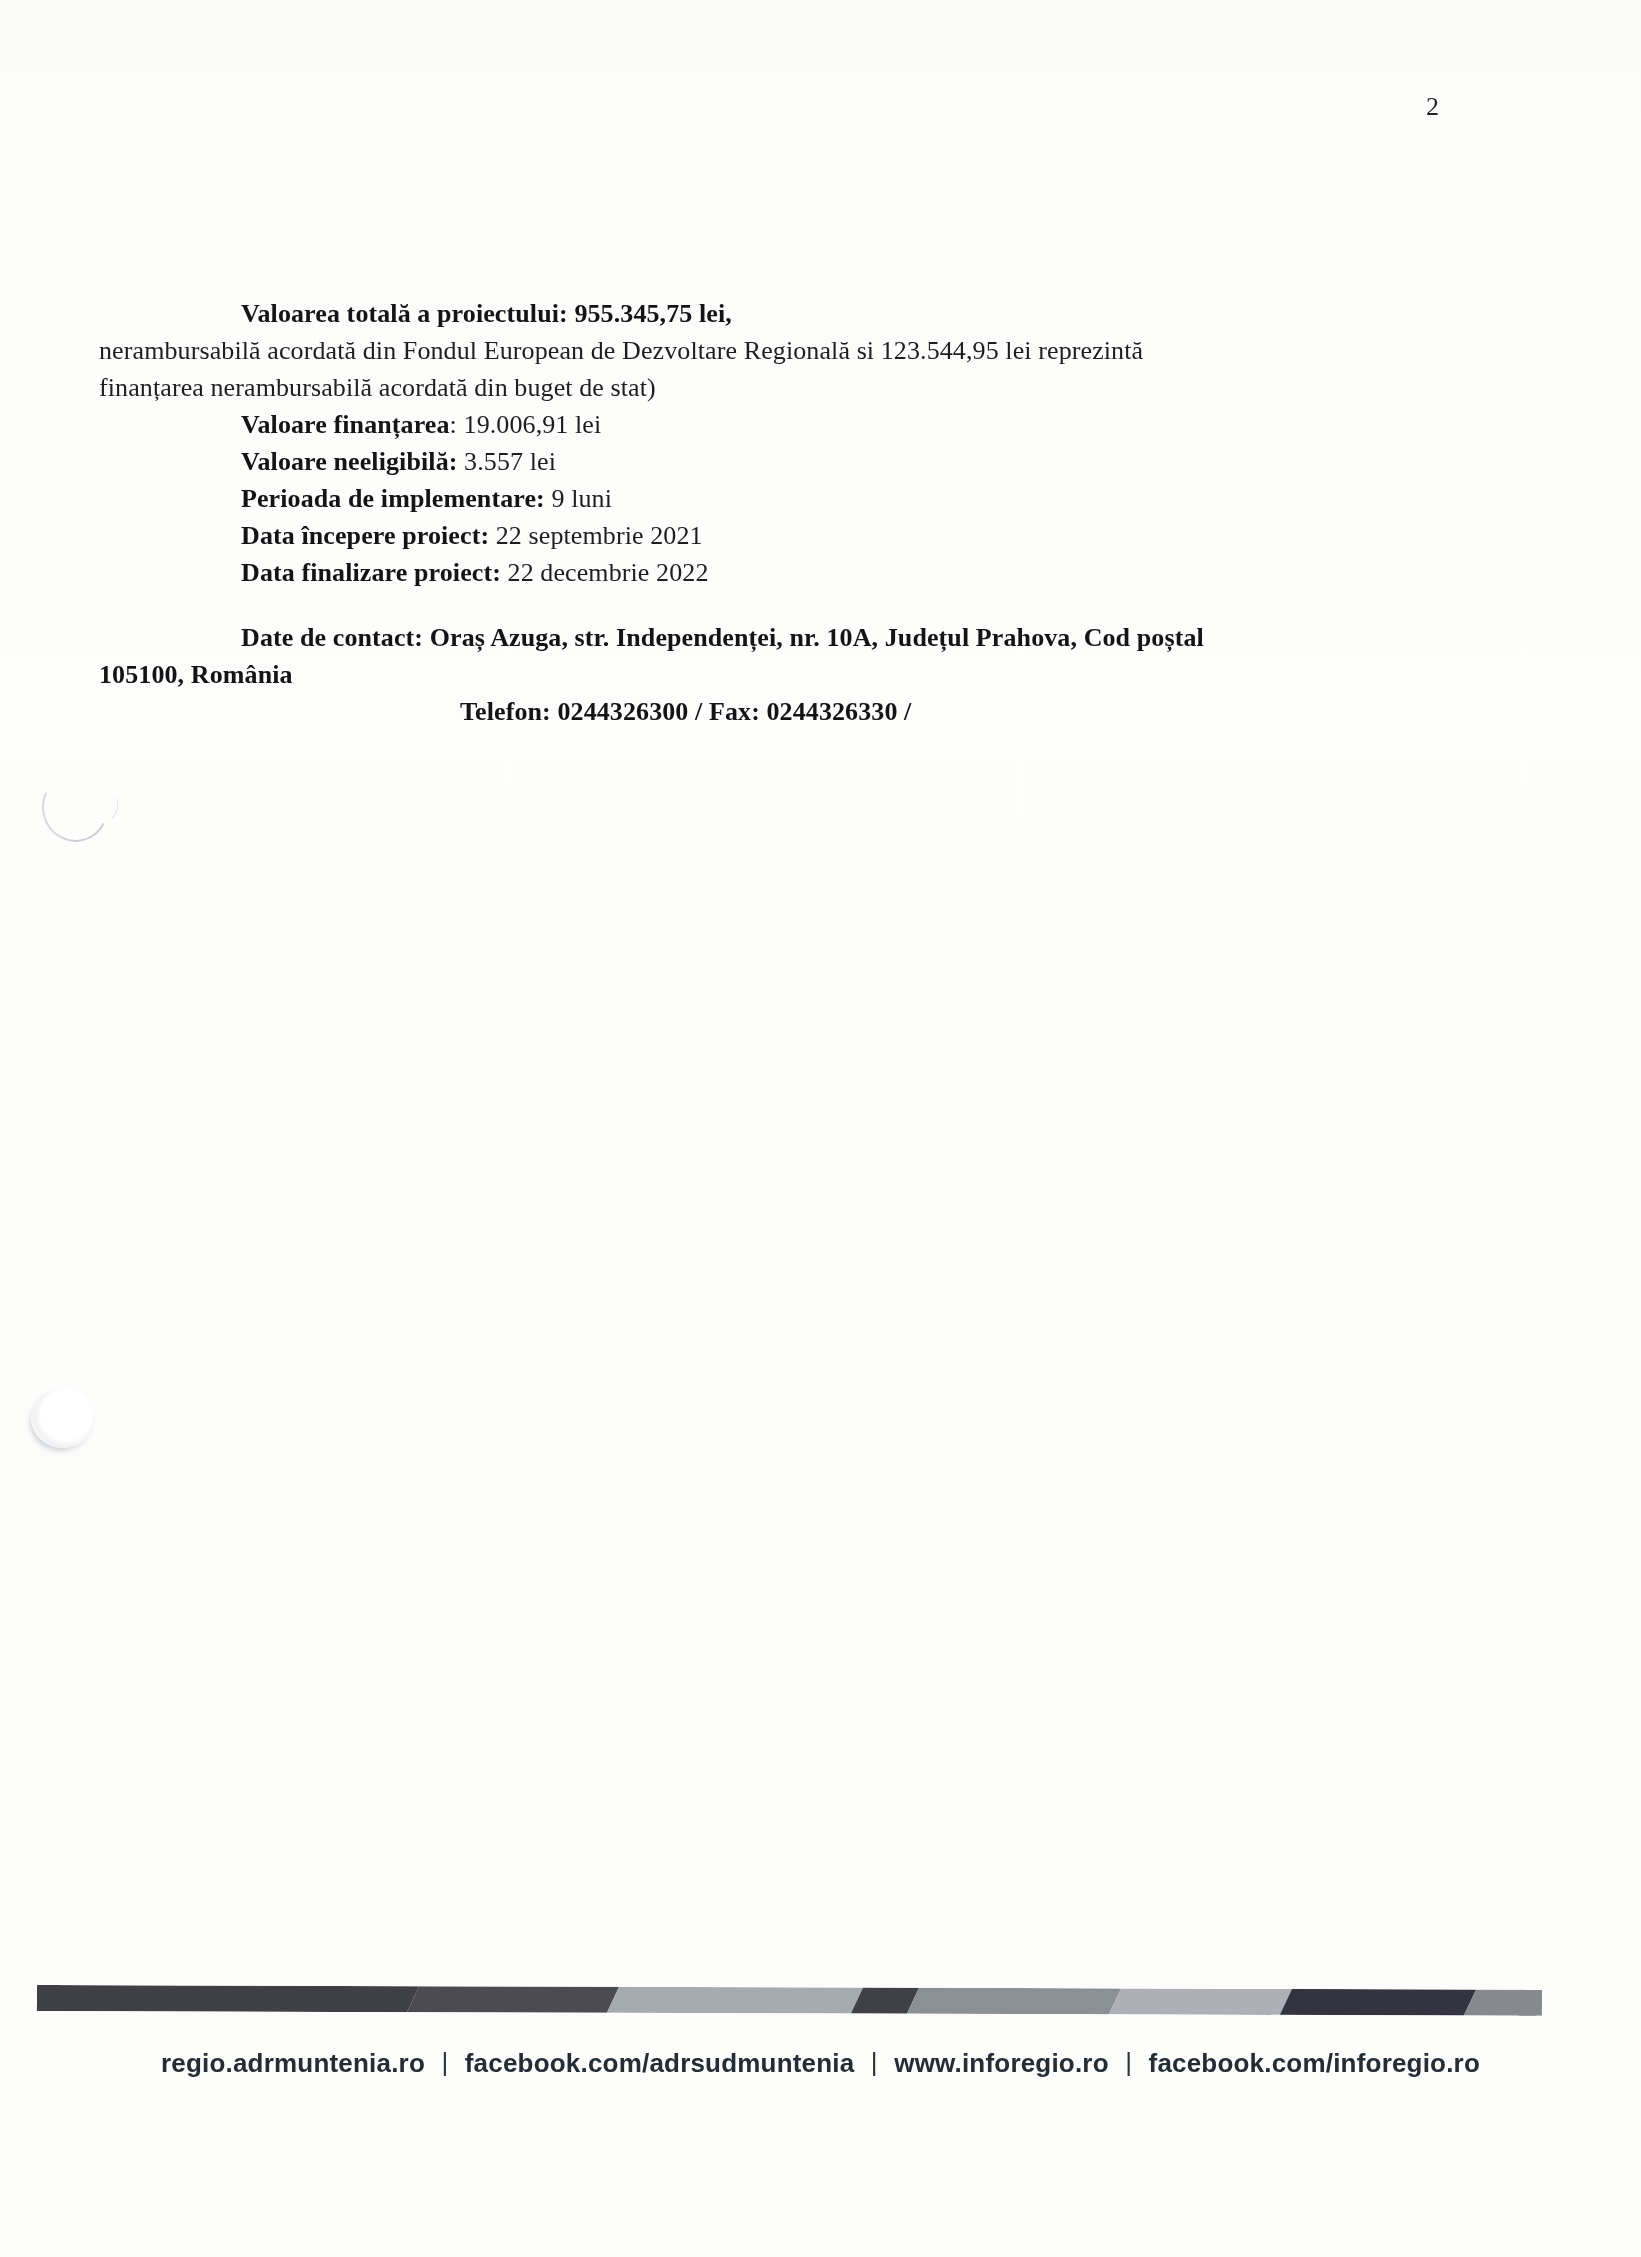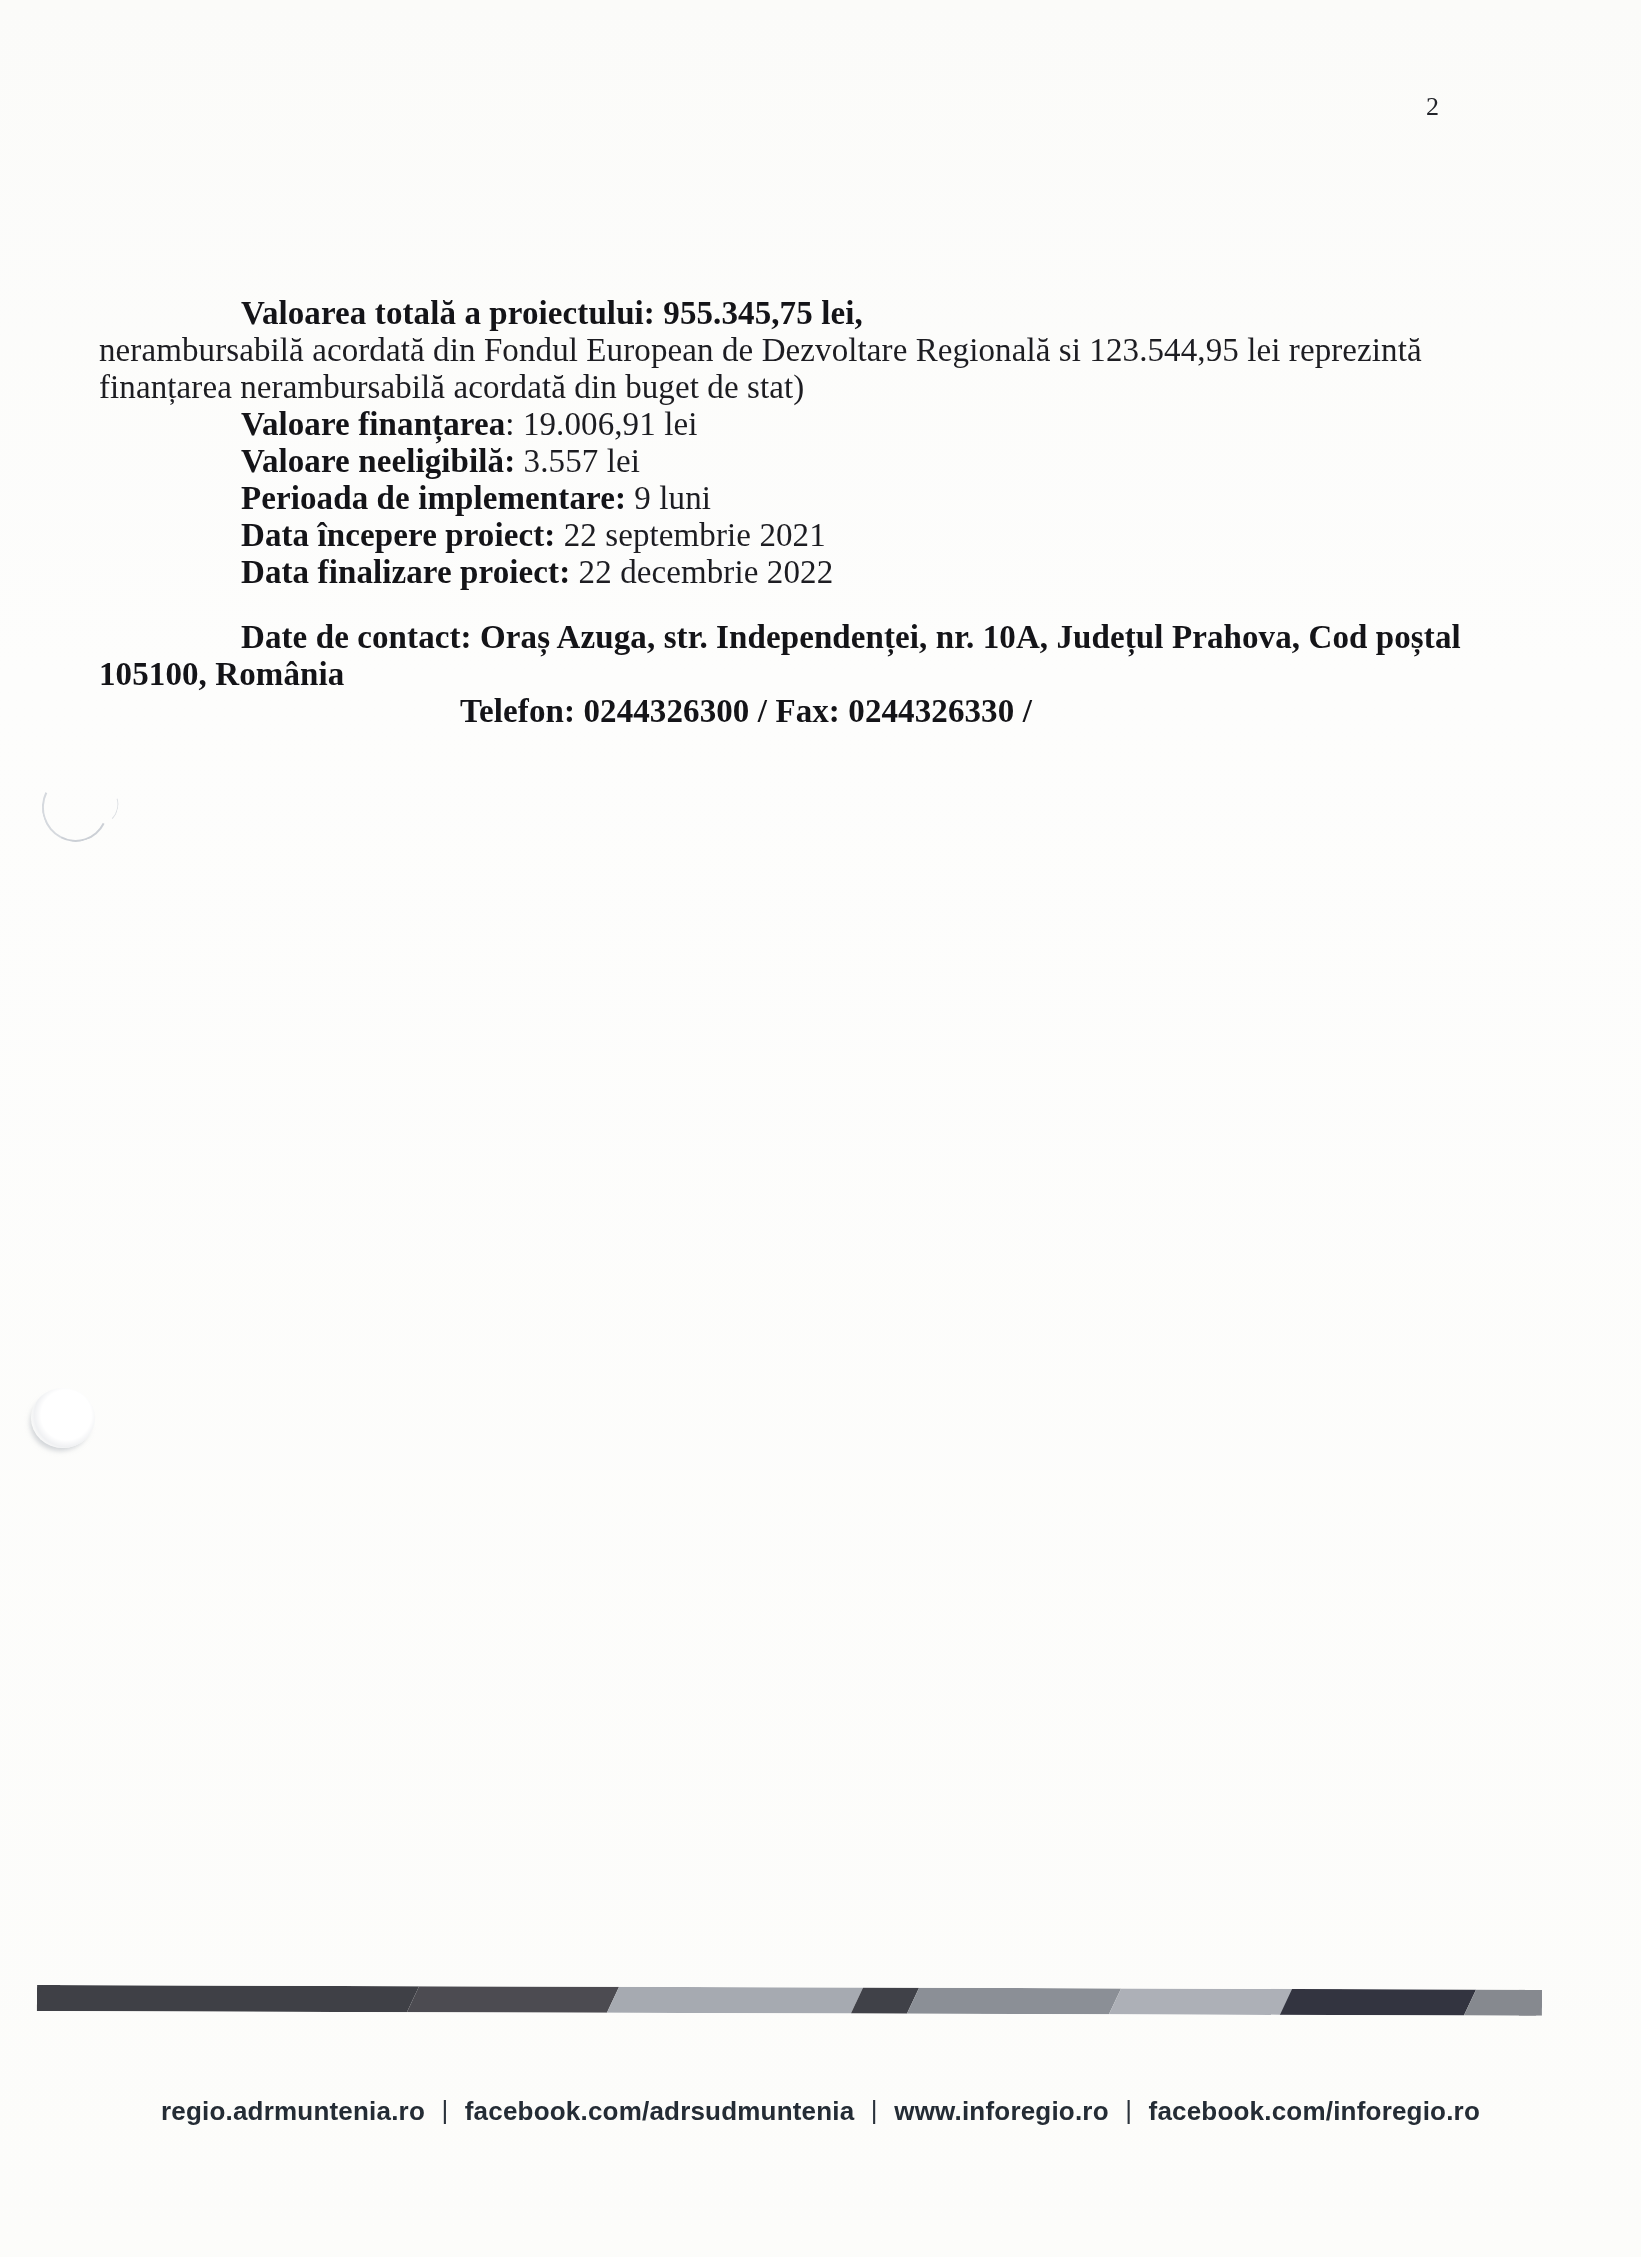--- a/index.html
+++ b/index.html
@@ -15,21 +15,21 @@
     content:"";position:absolute;inset:0;
     background:linear-gradient(180deg, #fbfbf9 0%, #fdfdfc 30%, #fcfcfa 100%);
     pointer-events:none;
   }
   .page-number{
     position:absolute;left:1426px;top:92px;
     font-size:26px;color:#22242a;
   }
   .main-text{
     position:absolute;left:99px;top:295px;width:1354px;
-    font-size:33px;line-height:37px;color:#1d1d22;
+    font-size:26px;line-height:37px;color:#1d1d22;
     letter-spacing:0.1px;
   }
   .tline{white-space:nowrap;}
   .tline.indent{text-indent:142px;}
   .tline.gap{margin-top:28px;}
   .tline.phone{margin-left:361px;font-family:Liberation Serif, serif;}
   .tline.email{margin-left:367px;}
   .tline .b{font-weight:bold;color:#141418;}
   .email-link{
     text-decoration:underline;
@@ -49,21 +49,20 @@
   .footer-bar .cap-left{left:0;}
   .footer-bar .cap-right{right:0;}
   .seg-row{position:absolute;inset:0;display:flex;height:100%;}
   .seg-row .seg{height:100%;transform:skewX(-25deg);}
   .footer-links{
     position:absolute;left:0;top:2048px;width:1641px;
     text-align:center;
     font-family:"Liberation Sans","DejaVu Sans",sans-serif;
     font-weight:700;font-size:26px;color:#242c35;
     letter-spacing:0.2px;
-    margin-top:48px;
   }
   .footer-sep{margin:0 16.4px;font-weight:400;color:#2a323b;position:relative;top:-1px;}
   
   .artifact-crescent{
     position:absolute;left:42px;top:774px;width:62px;height:64px;
     border-radius:50%;
     border:2.9px solid transparent;
     border-left-color:#cfd3d9;
     border-bottom-color:#c4c9d0;
     transform:rotate(-18deg);

